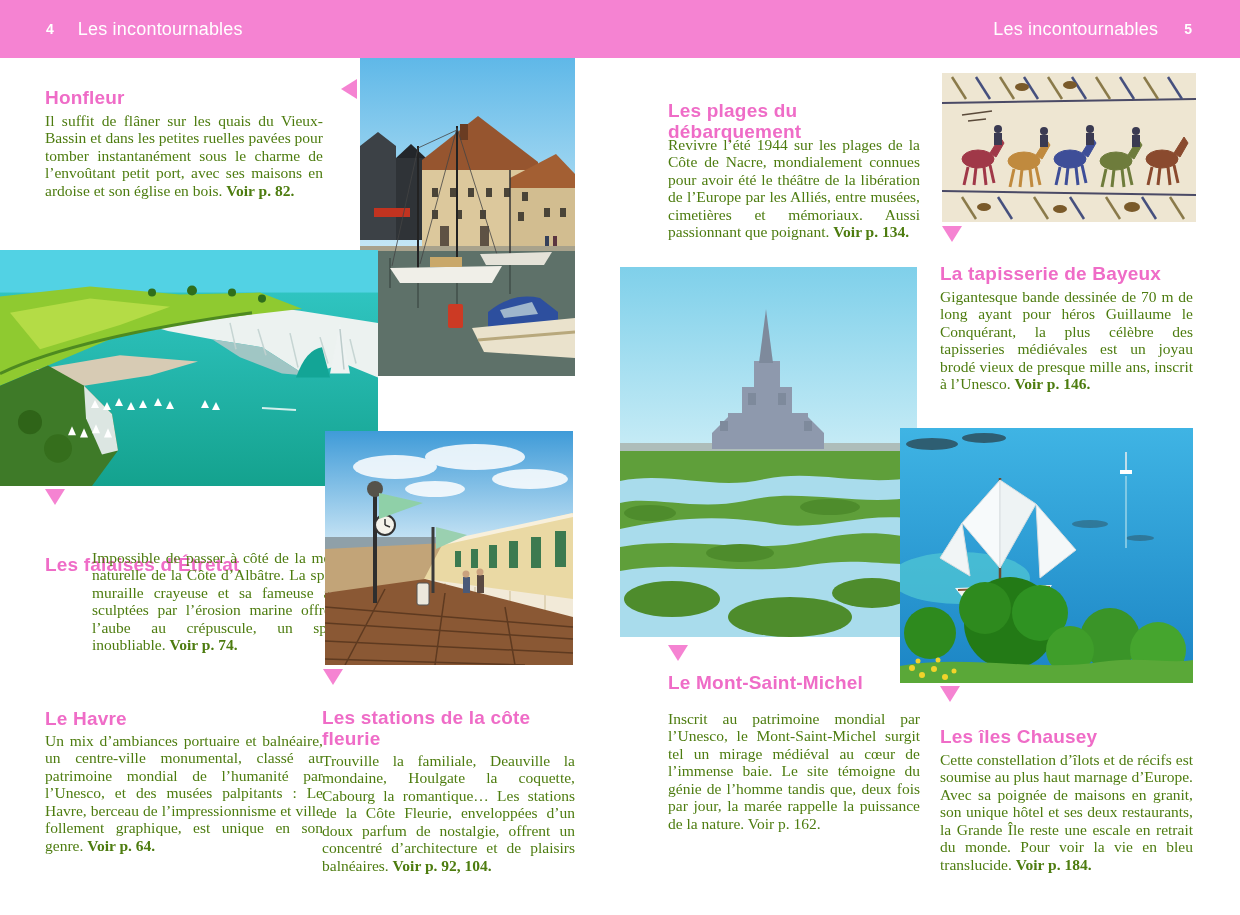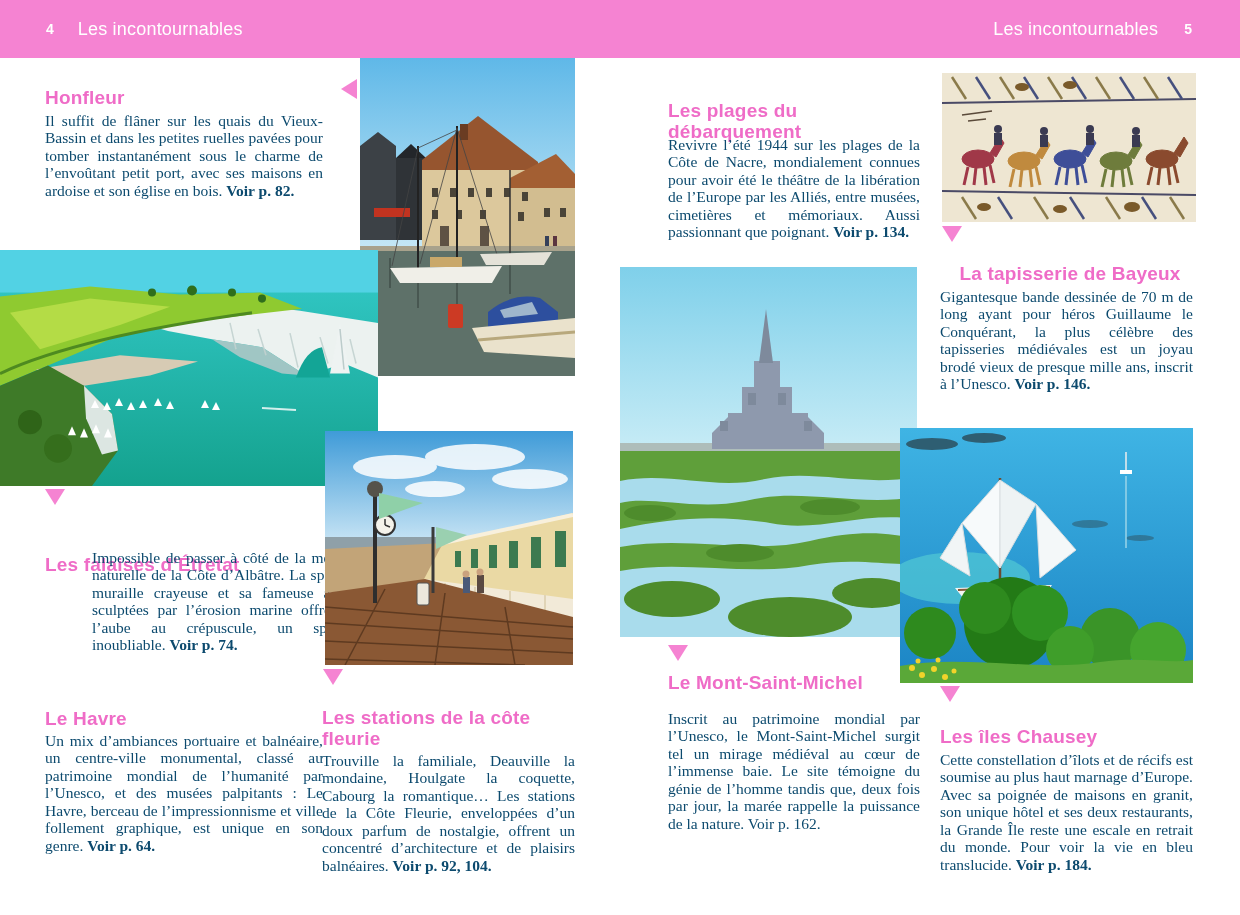--- a/index.html
+++ b/index.html
@@ -8,21 +8,21 @@
   
   .header{position:absolute;left:0;top:0;width:1240px;height:58px;background:#f583d2;
           font-family:"Liberation Sans",sans-serif;color:#ffffff;}
   .header .hl{position:absolute;left:46px;top:0;height:58px;display:flex;align-items:center;gap:24px;}
   .header .hr{position:absolute;right:48px;top:0;height:58px;display:flex;align-items:center;gap:26px;}
   .pagenum{font-size:14px;font-weight:bold;}
   .htitle{font-size:18px;letter-spacing:.2px;}
   
   .sec-title{position:absolute;font-family:"Liberation Sans",sans-serif;font-weight:bold;
              font-size:19px;line-height:21px;color:#ef6cc7;letter-spacing:.2px;}
-  .sec-body{position:absolute;font-size:15.5px;line-height:17.6px;text-align:justify;color:#0c4a6e;}
+  .sec-body{position:absolute;font-size:15.5px;line-height:17.6px;text-align:justify;color:#4d7c0f;}
   .see{font-weight:bold;}
   .see.plain{font-weight:normal;}
   
   .photo{position:absolute;overflow:hidden;}
   .photo svg{display:block;width:100%;height:100%;}
   
   .tri-down{position:absolute;width:0;height:0;border-left:10px solid transparent;
             border-right:10px solid transparent;border-top:16px solid #f583d2;}
   .tri-left{position:absolute;width:0;height:0;border-top:10px solid transparent;
             border-bottom:10px solid transparent;border-right:16px solid #f583d2;}
@@ -445,21 +445,21 @@
     <span>Revivre l’été 1944 sur les plages de la Côte de Nacre, mondialement connues pour avoir été le théâtre de la libération de l’Europe par les Alliés, entre musées, cimetières et mémoriaux. Aussi passionnant que poignant.</span>
     <span class="see">Voir p. 134.</span>
   </p>
 
   <h2 class="sec-title" style="left:668px;top:656px;width:260px;">Le Mont-Saint-Michel</h2>
   <p class="sec-body" style="left:668px;top:694px;width:252px;">
     <span>Inscrit au patrimoine mondial par l’Unesco, le Mont-Saint-Michel surgit tel un mirage médiéval au cœur de l’immense baie. Le site témoigne du génie de l’homme tandis que, deux fois par jour, la marée rappelle la puissance de la nature.</span>
     <span class="see plain">Voir p. 162.</span>
   </p>
 
-  <h2 class="sec-title" style="left:940px;top:247px;width:260px;text-align:center;">La tapisserie de Bayeux</h2>
+  <h2 class="sec-title" style="left:940px;top:247px;width:260px;">La tapisserie de Bayeux</h2>
   <p class="sec-body" style="left:940px;top:272px;width:253px;">
     <span>Gigantesque bande dessinée de 70 m de long ayant pour héros Guillaume le Conquérant, la plus célèbre des tapisseries médiévales est un joyau brodé vieux de presque mille ans, inscrit à l’Unesco.</span>
     <span class="see">Voir p. 146.</span>
   </p>
 
   <h2 class="sec-title" style="left:940px;top:710px;width:260px;">Les îles Chausey</h2>
   <p class="sec-body" style="left:940px;top:735px;width:253px;">
     <span>Cette constellation d’îlots et de récifs est soumise au plus haut marnage d’Europe. Avec sa poignée de maisons en granit, son unique hôtel et ses deux restaurants, la Grande Île reste une escale en retrait du monde. Pour voir la vie en bleu translucide.</span>
     <span class="see">Voir p. 184.</span>
   </p>

